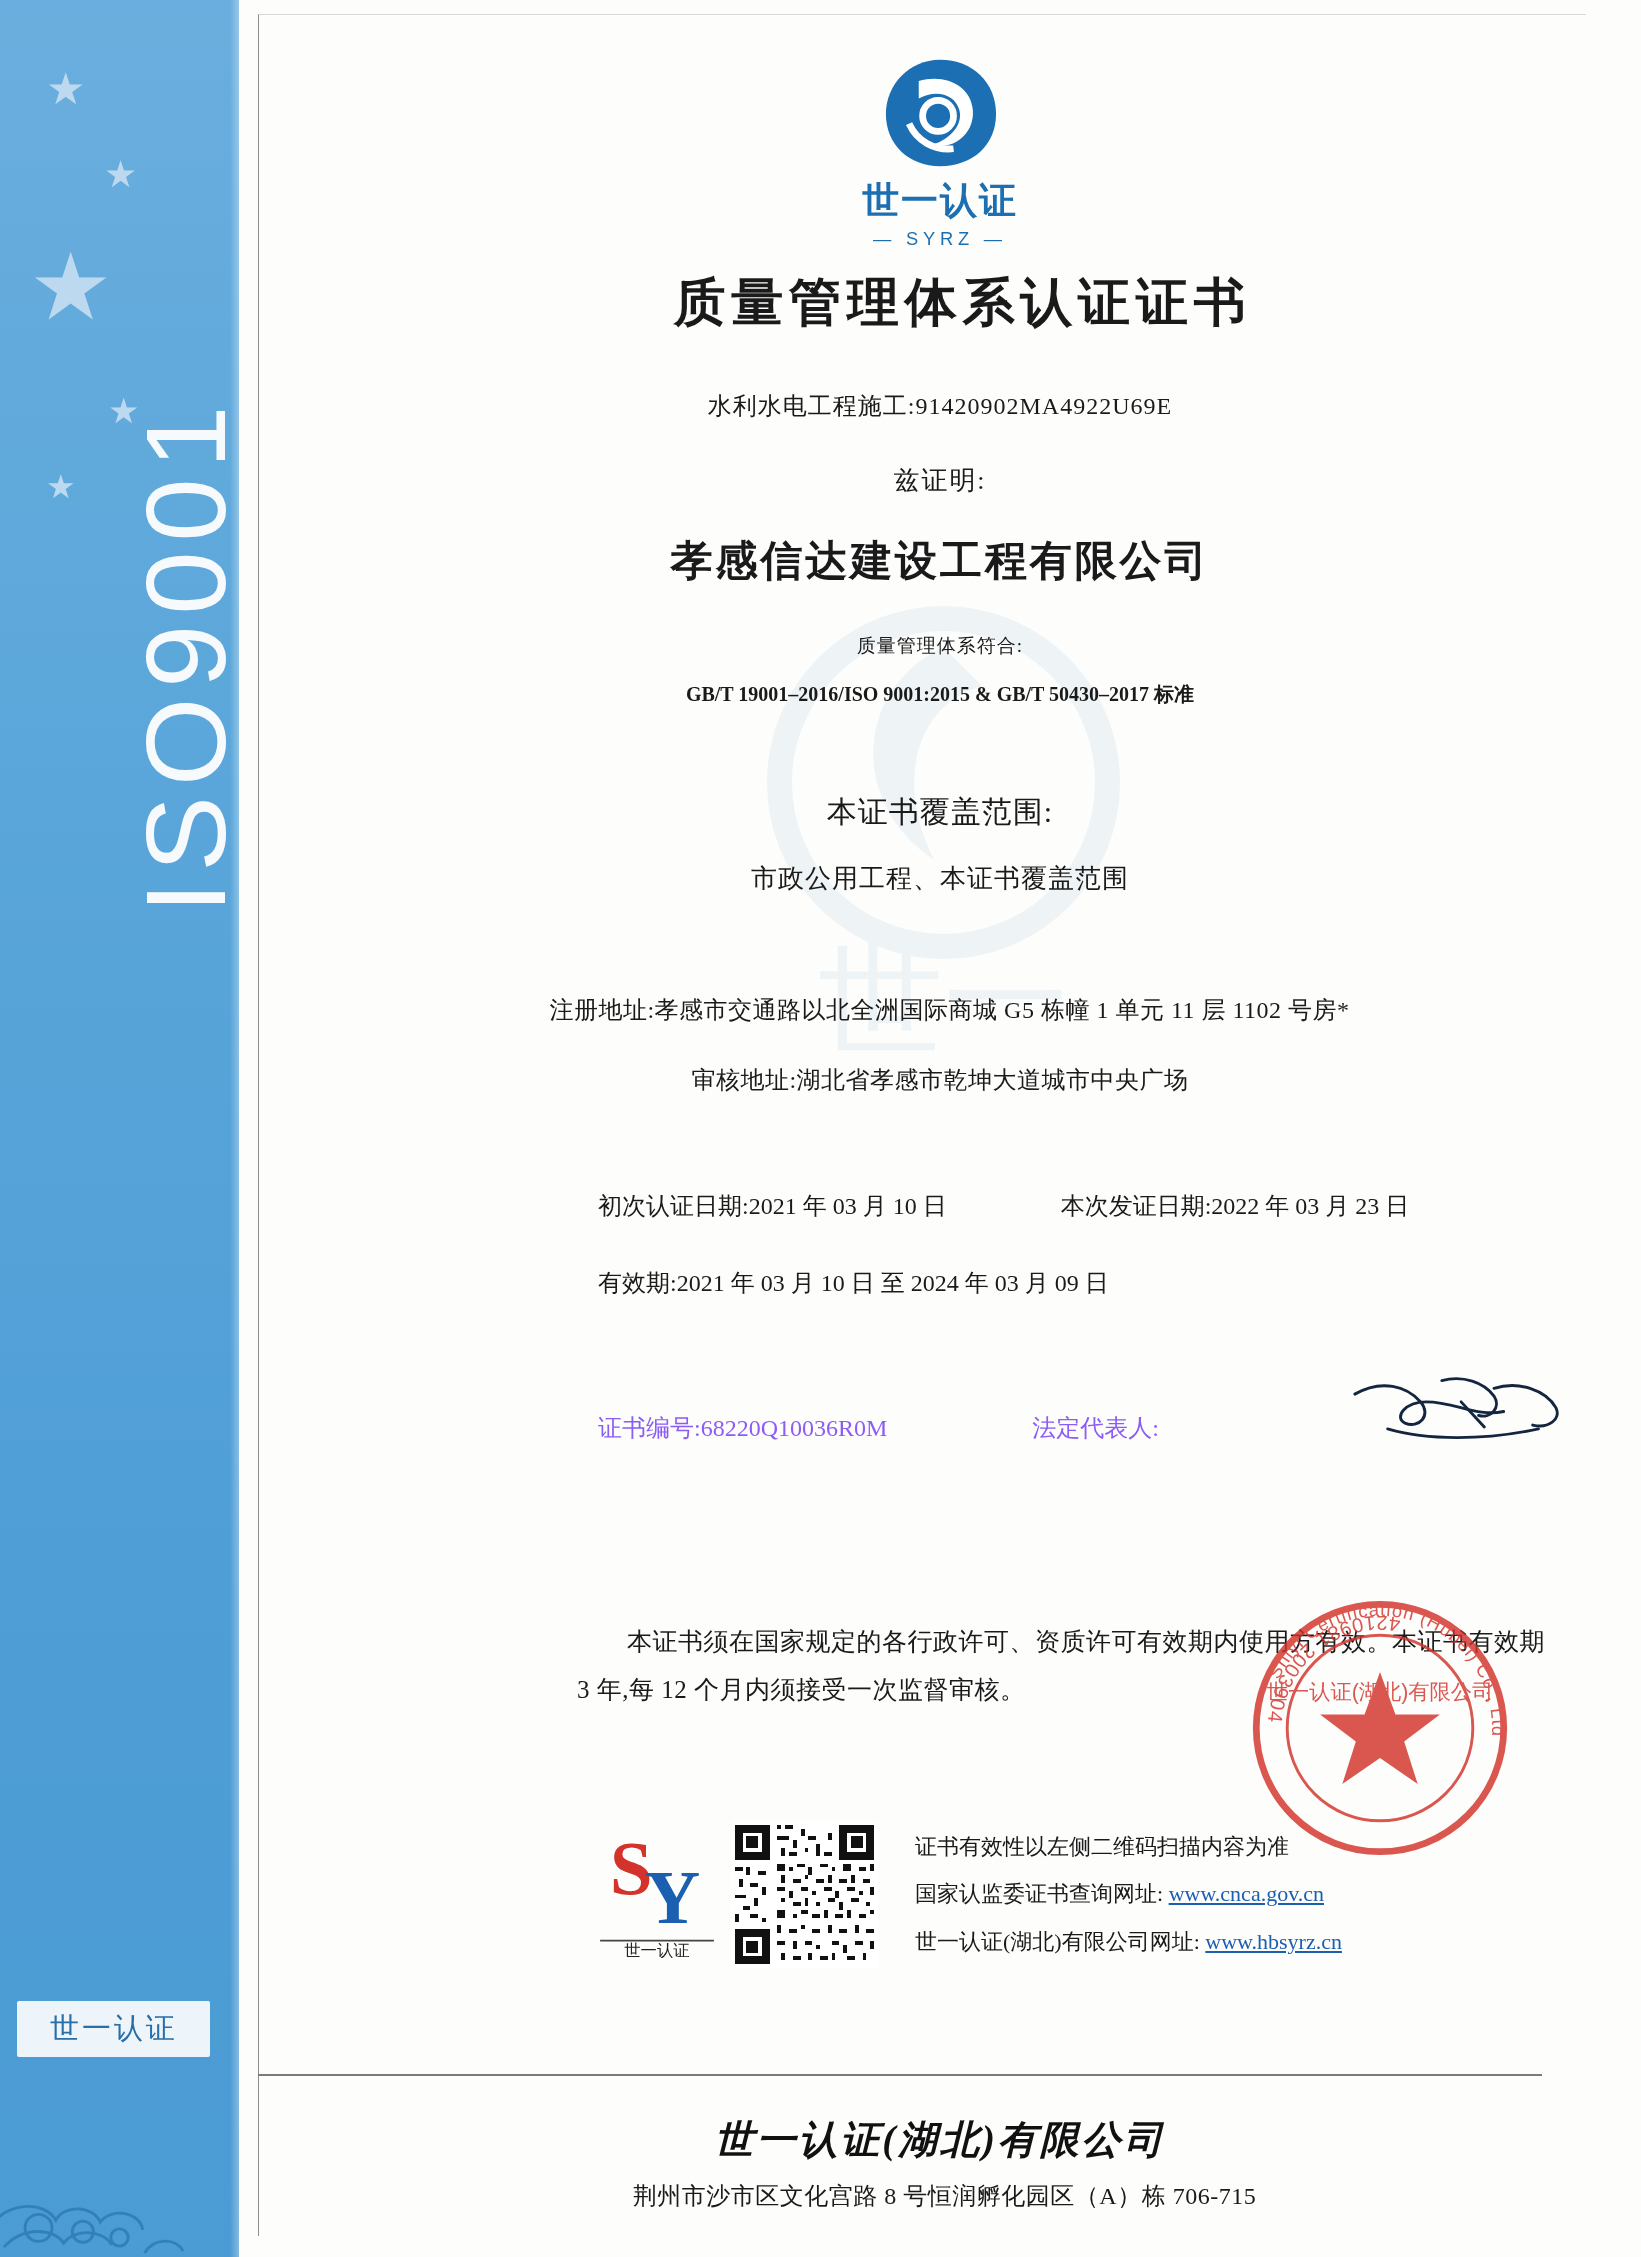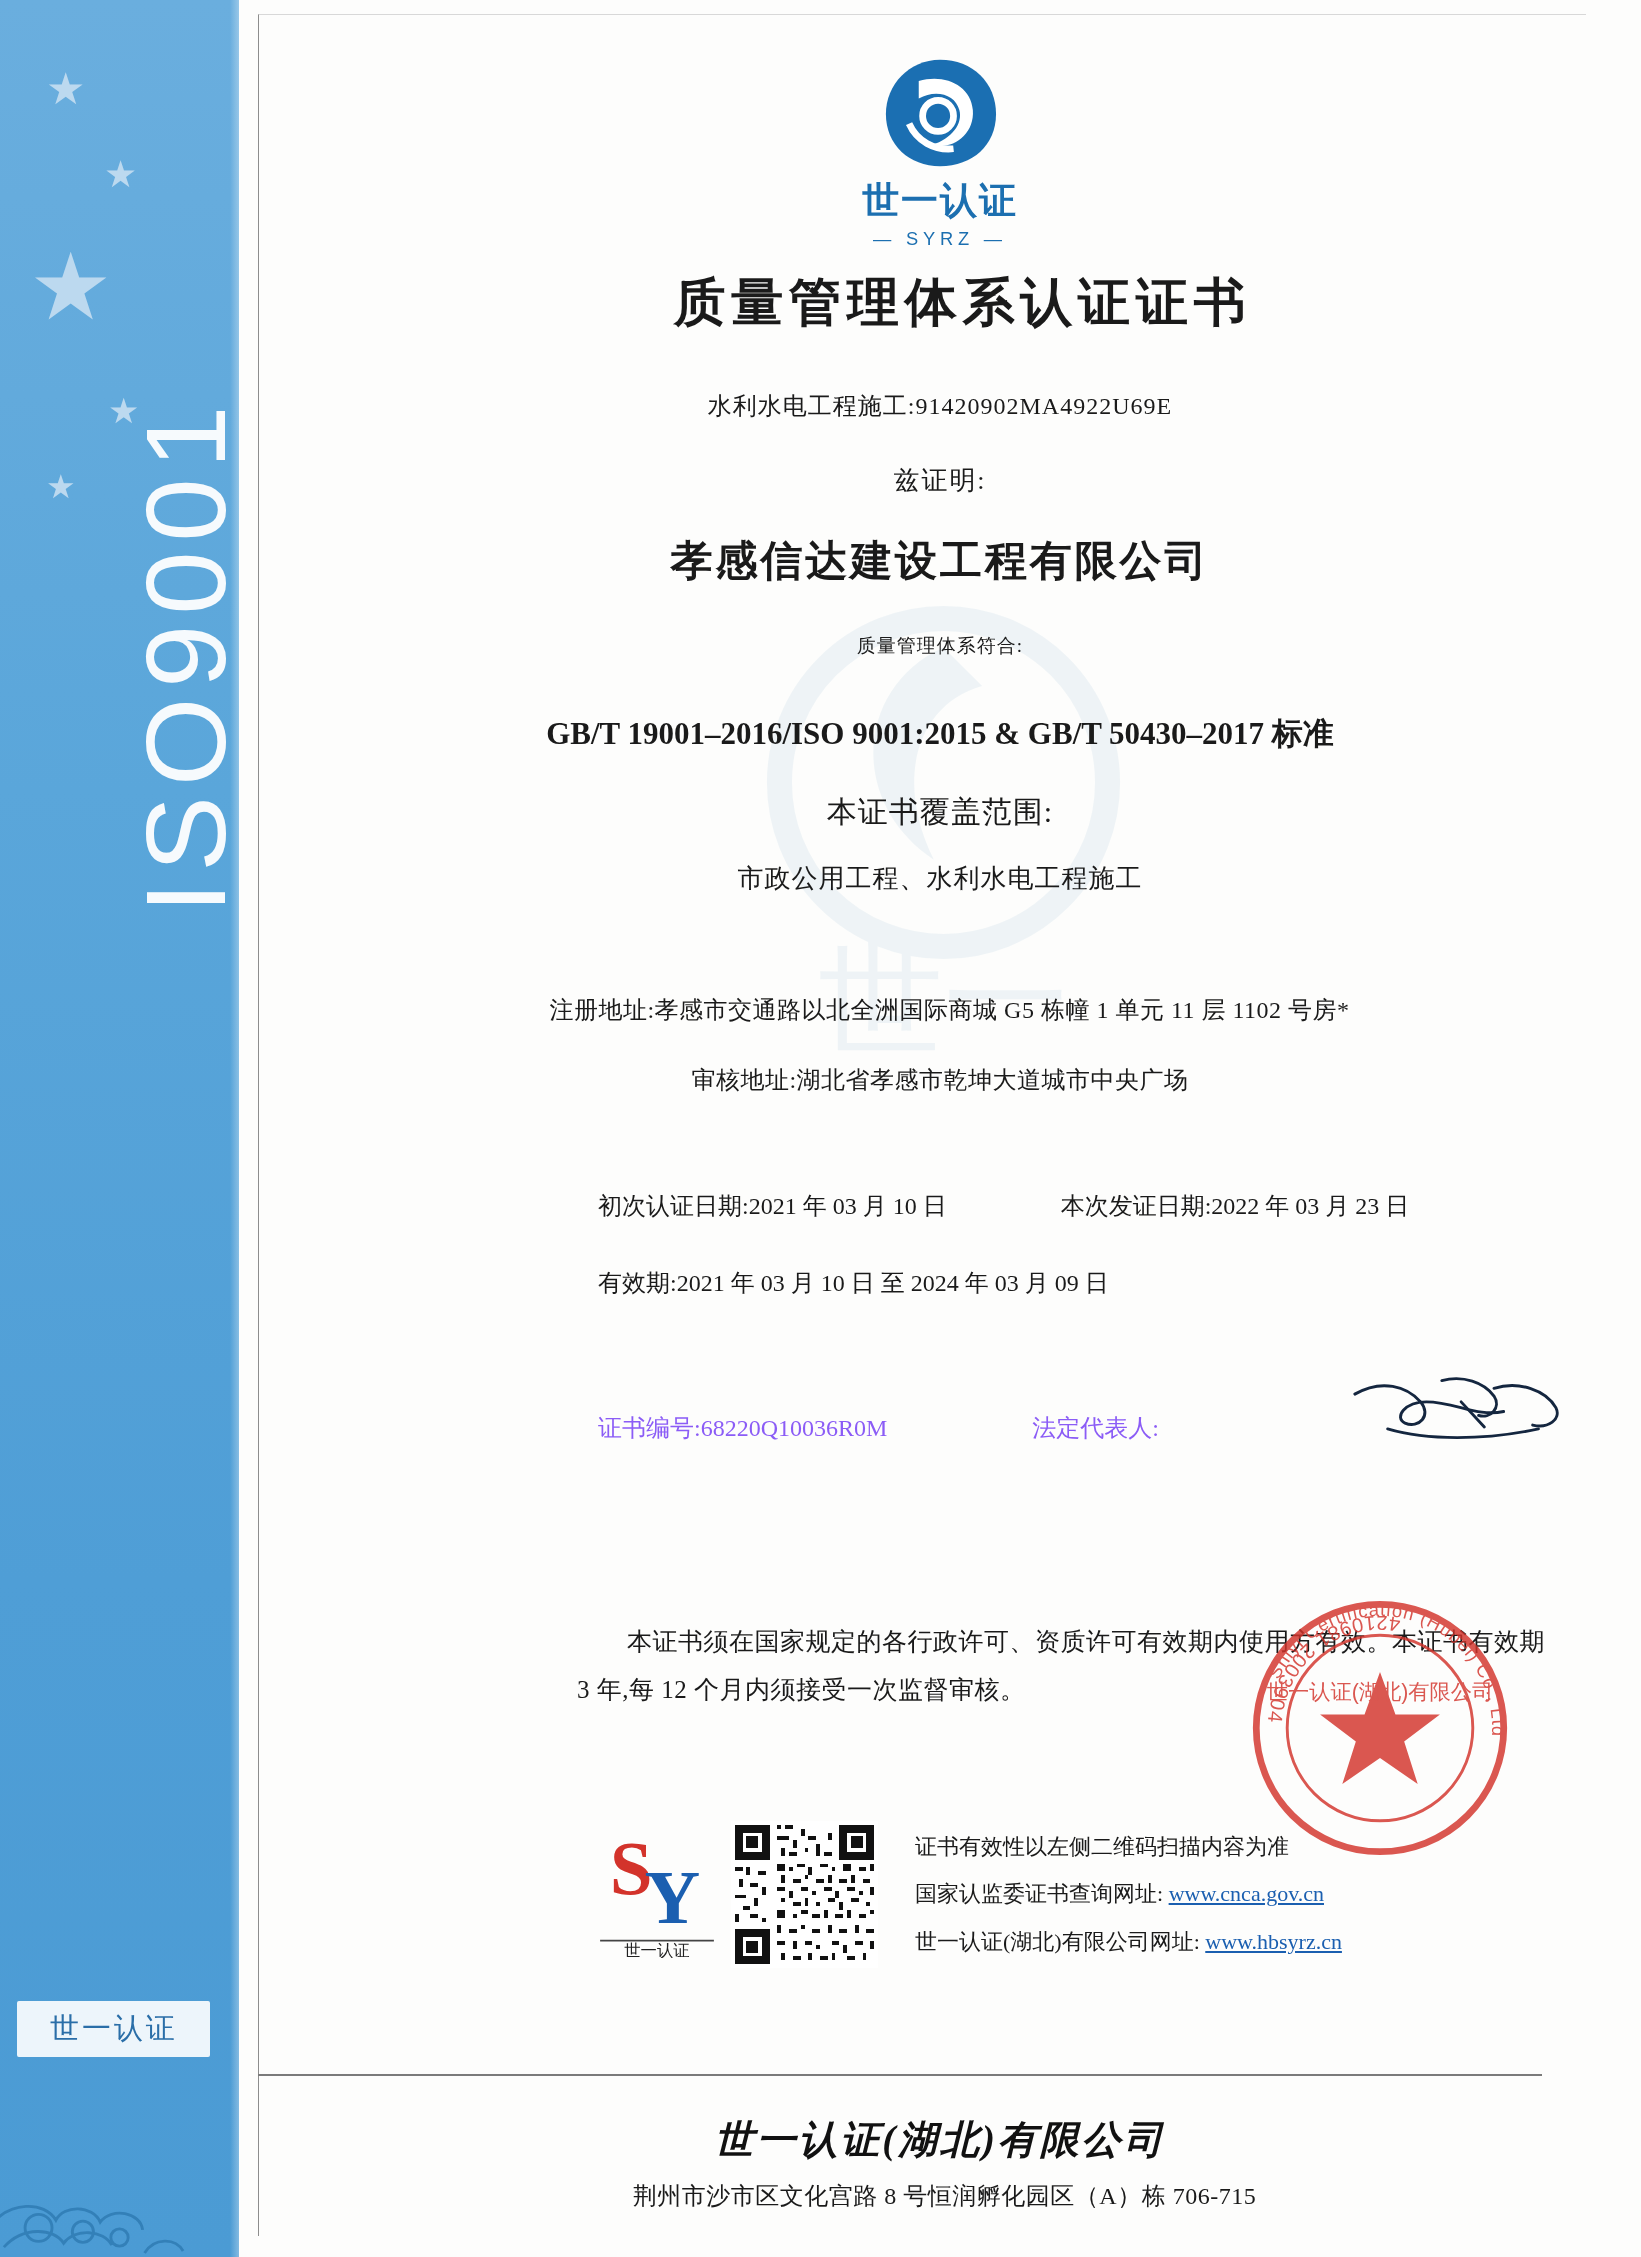--- a/index.html
+++ b/index.html
@@ -152,21 +152,21 @@
   .centerline {
     position: absolute;
     left: 0; right: 0;
     text-align: center;
     color: #1a1a1a;
   }
   .credit-code { top: 390px; font-size: 24px; letter-spacing: 1px; }
   .hereby      { top: 463px; font-size: 26px; letter-spacing: 1.9px; }
   .company     { top: 533px; font-size: 42px; font-weight: bold; letter-spacing: 2.9px; }
   .conform     { top: 633px; font-size: 19px; letter-spacing: 1px; }
-  .standard    { top: 713px; font-size: 31px; font-weight: bold; letter-spacing: 0px; }
+  .standard    { top: 681px; font-size: 20px; font-weight: bold; letter-spacing: 0px; }
   .scope-label { top: 792px; font-size: 30px; letter-spacing: 1px; }
   .scope-value { top: 861px; font-size: 26px; letter-spacing: 1px; }
 
   .addr {
     position: absolute;
     left: 0; right: 0;
     text-align: center;
     font-size: 24px;
     color: #1a1a1a;
     letter-spacing: 0.5px;
@@ -346,21 +346,21 @@
     </div>
 
     <div class="title">质量管理体系认证证书</div>
 
     <div class="centerline credit-code">水利水电工程施工:91420902MA4922U69E</div>
     <div class="centerline hereby">兹证明:</div>
     <div class="centerline company">孝感信达建设工程有限公司</div>
     <div class="centerline conform">质量管理体系符合:</div>
     <div class="centerline standard">GB/T 19001–2016/ISO 9001:2015 &amp; GB/T 50430–2017 标准</div>
     <div class="centerline scope-label">本证书覆盖范围:</div>
-    <div class="centerline scope-value">市政公用工程、水利水电工程施工</div>
+    <div class="centerline scope-value">市政公用工程、本证书覆盖范围</div>
 
     <div class="addr addr1">注册地址:孝感市交通路以北全洲国际商城 G5 栋幢 1 单元 11 层 1102 号房*</div>
     <div class="addr addr2">审核地址:湖北省孝感市乾坤大道城市中央广场</div>
 
     <div class="dates-row">
       <span>初次认证日期:2021 年 03 月 10 日</span>
       <span>本次发证日期:2022 年 03 月 23 日</span>
     </div>
     <div class="valid-row">有效期:2021 年 03 月 10 日 至 2024 年 03 月 09 日</div>
 

